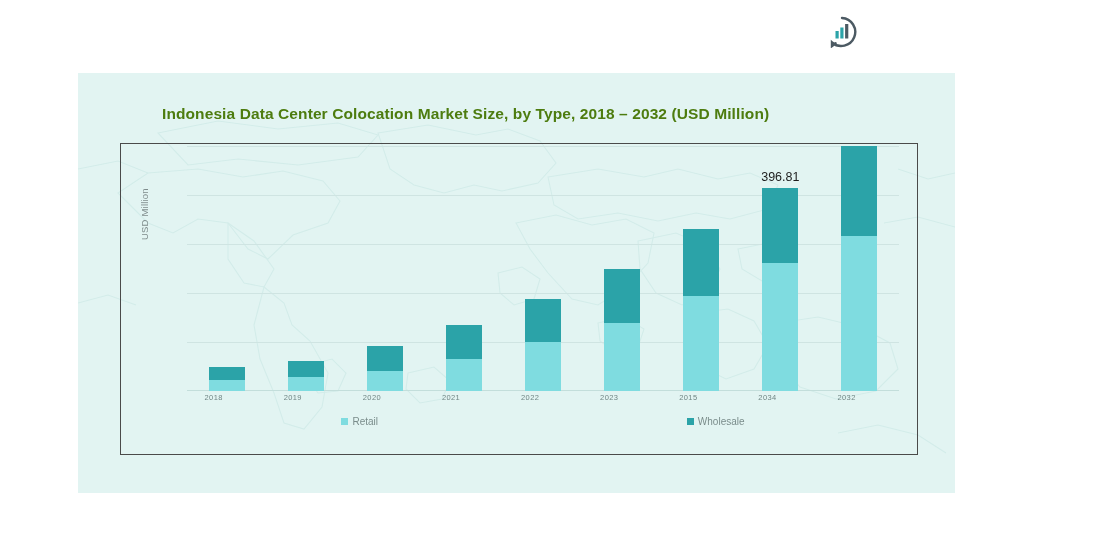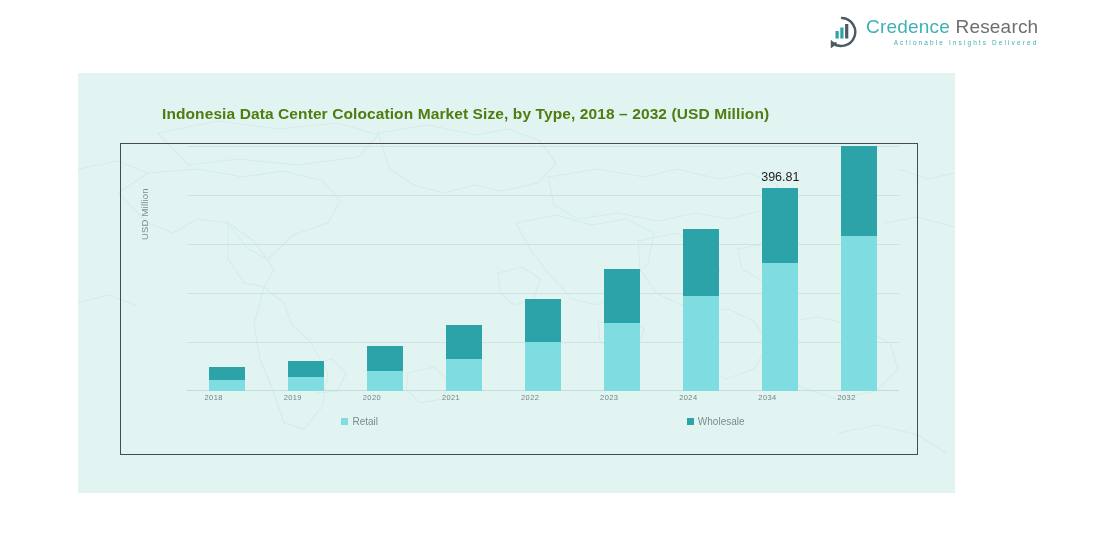--- a/index.html
+++ b/index.html
@@ -207,26 +207,20 @@
 <body>
 
 <div class="brand">
   <div class="brand-mark">
     <svg width="32" height="32" viewBox="0 0 32 32" aria-hidden="true">
       <path d="M16 2 A14 14 0 1 1 6 26.5 L6 30 L9.6 27.2" fill="none" stroke="#4c5a63" stroke-width="2.4" stroke-linecap="round"></path>
       <rect x="9.5" y="15" width="3.2" height="7.5" fill="#2ba3a8"></rect>
       <rect x="14.3" y="11.5" width="3.2" height="11" fill="#2ba3a8"></rect>
       <rect x="19.1" y="8" width="3.2" height="14.5" fill="#4c5a63"></rect>
     </svg>
-  </div>
-  <div class="brand-text">
-    <div class="brand-title">
-      <span class="b1">Credence</span><span class="b2"> Research</span>
-    </div>
-    <div class="brand-tagline">Actionable Insights Delivered</div>
   </div>
 </div>
 
 <div class="panel">
 
   <svg class="panel-map" viewBox="0 0 877 420" preserveAspectRatio="none">
     <g fill="none" stroke="#c7e6e3" stroke-width="1.1">
       <path d="M40 120 L70 100 L120 96 L165 104 L205 98 L245 108 L262 128 L250 150 L215 162 L190 186 L170 176 L150 150 L120 146 L95 160 L70 150 Z"></path>
       <path d="M150 150 L176 168 L196 196 L186 214 L166 210 L150 186 Z"></path>
       <path d="M186 214 L206 230 L214 252 L232 268 L250 300 L244 334 L226 356 L206 350 L196 320 L182 286 L176 252 Z"></path>
@@ -305,21 +299,21 @@
         </div>
     </div>
 
     <div class="xaxis" id="xaxis">
         <div class="xtick">2018</div>
         <div class="xtick">2019</div>
         <div class="xtick">2020</div>
         <div class="xtick">2021</div>
         <div class="xtick">2022</div>
         <div class="xtick">2023</div>
-        <div class="xtick">2024</div>
+        <div class="xtick">2015</div>
         <div class="xtick">2034</div>
         <div class="xtick">2032</div>
       </div>
 
     <div class="legend">
       <div class="legend-item">
         <span class="legend-swatch" id="sw-retail" style="background: rgb(127, 220, 224);"></span>
         <span>Retail</span>
       </div>
       <div class="legend-item">

